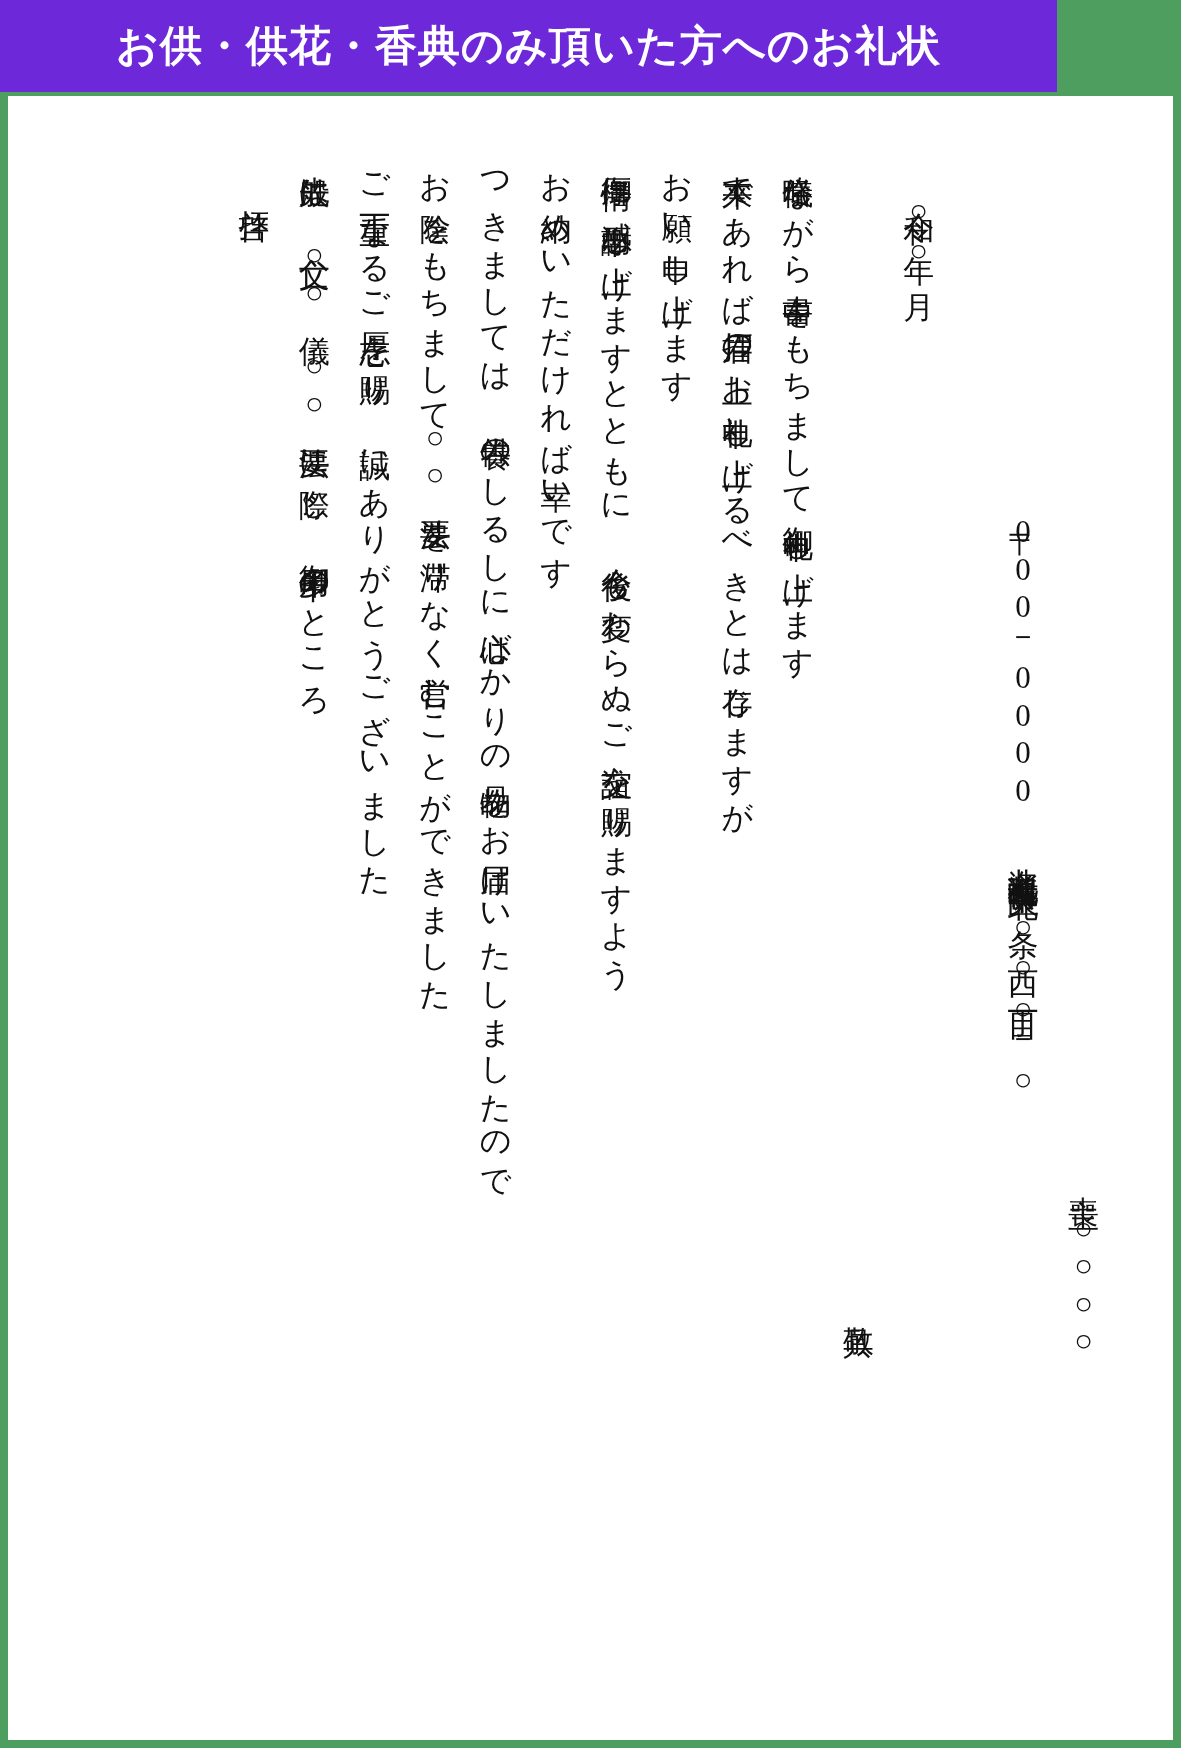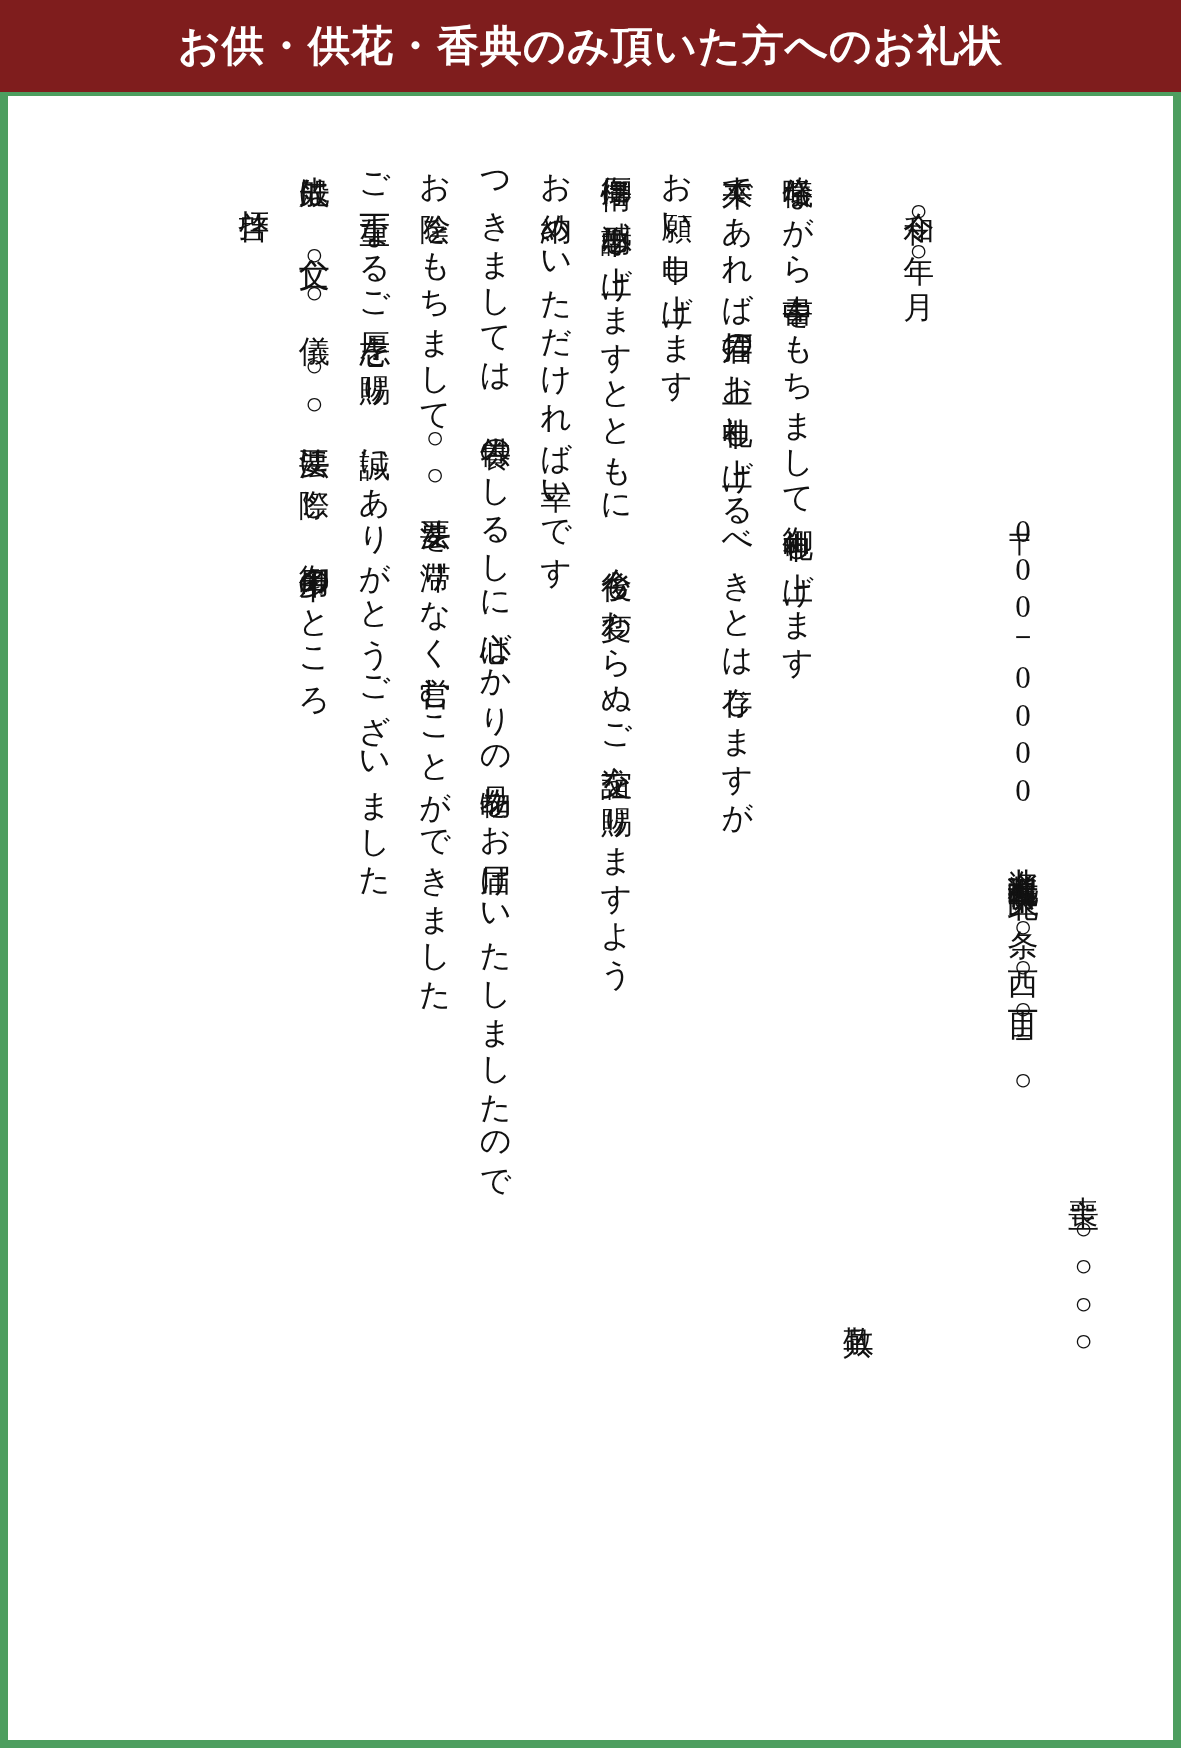--- a/index.html
+++ b/index.html
@@ -22,26 +22,26 @@
     height: 1748px;
     background: #4d9e5f;
     padding: 8px;
   }
 
   
   .header-banner {
     position: absolute;
     left: 0;
     top: 0;
-    width: 1181px;
+    width: 1057px;
     height: 92px;
     display: flex;
     align-items: center;
     justify-content: center;
-    background: #7f1d1d;
+    background: #6d28d9;
   }
   .header-title {
     color: #ffffff;
     font-family: "DejaVu Sans", "Liberation Sans", sans-serif;
     font-weight: bold;
     font-size: 42px;
     letter-spacing: 1px;
     white-space: nowrap;
   }
 

